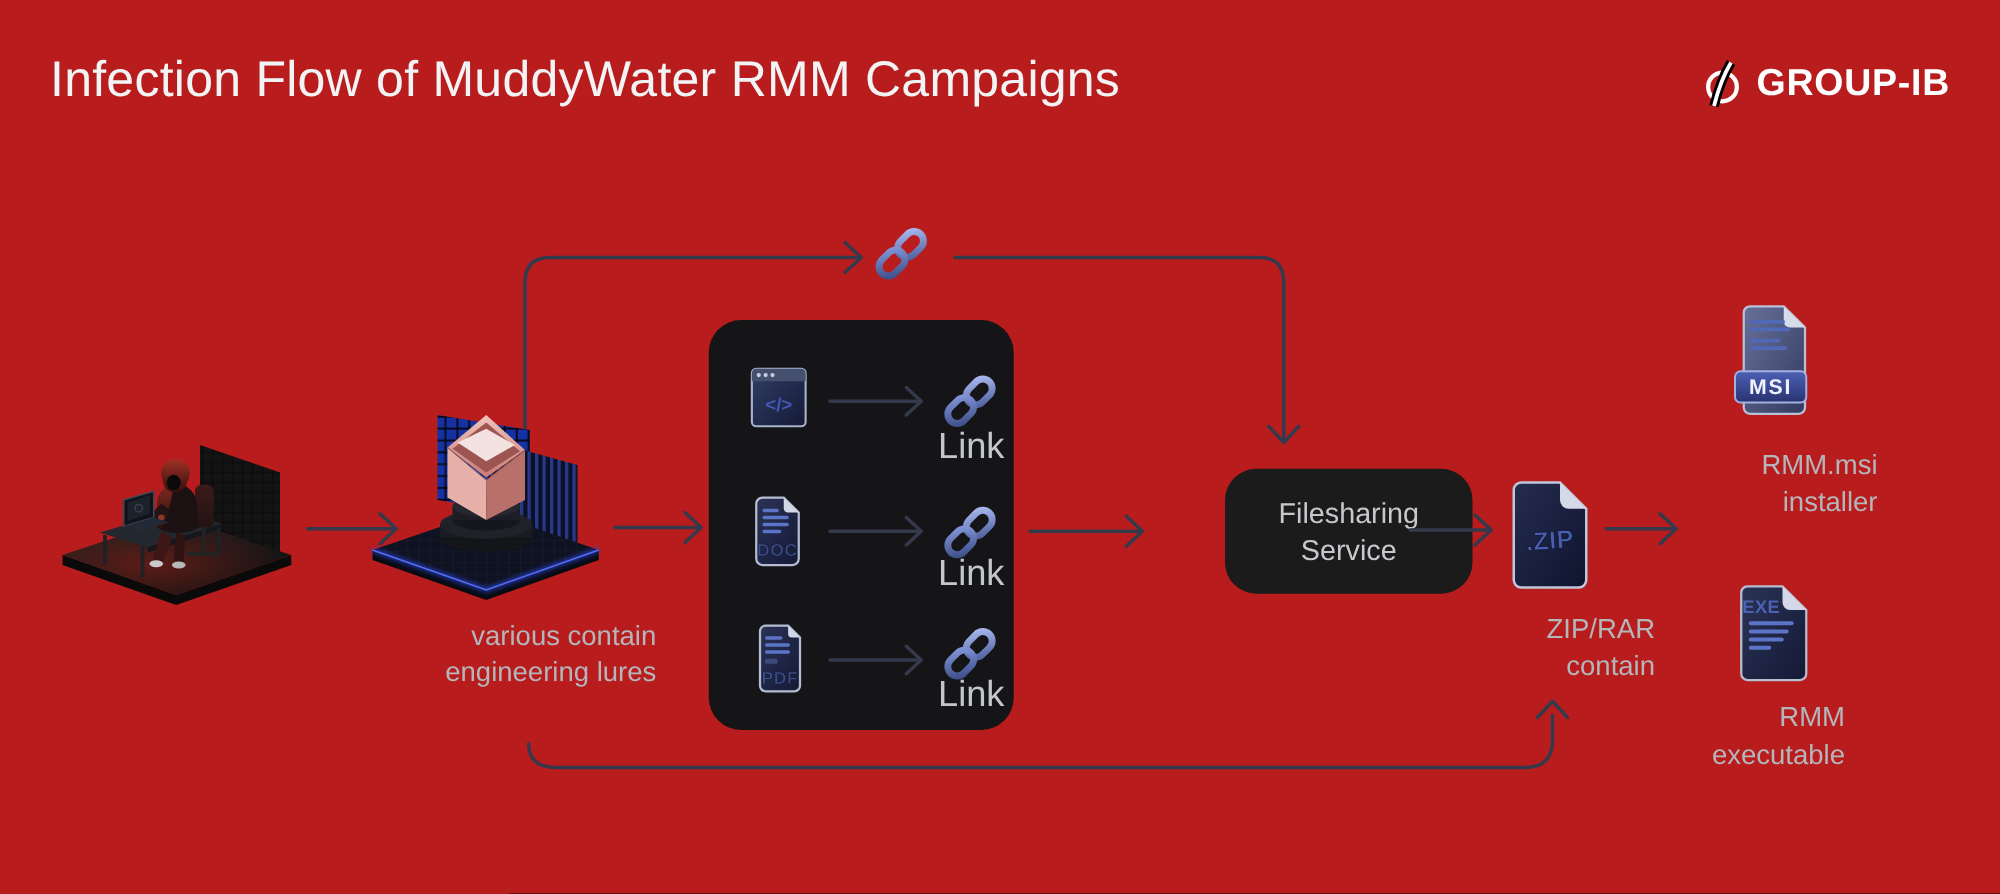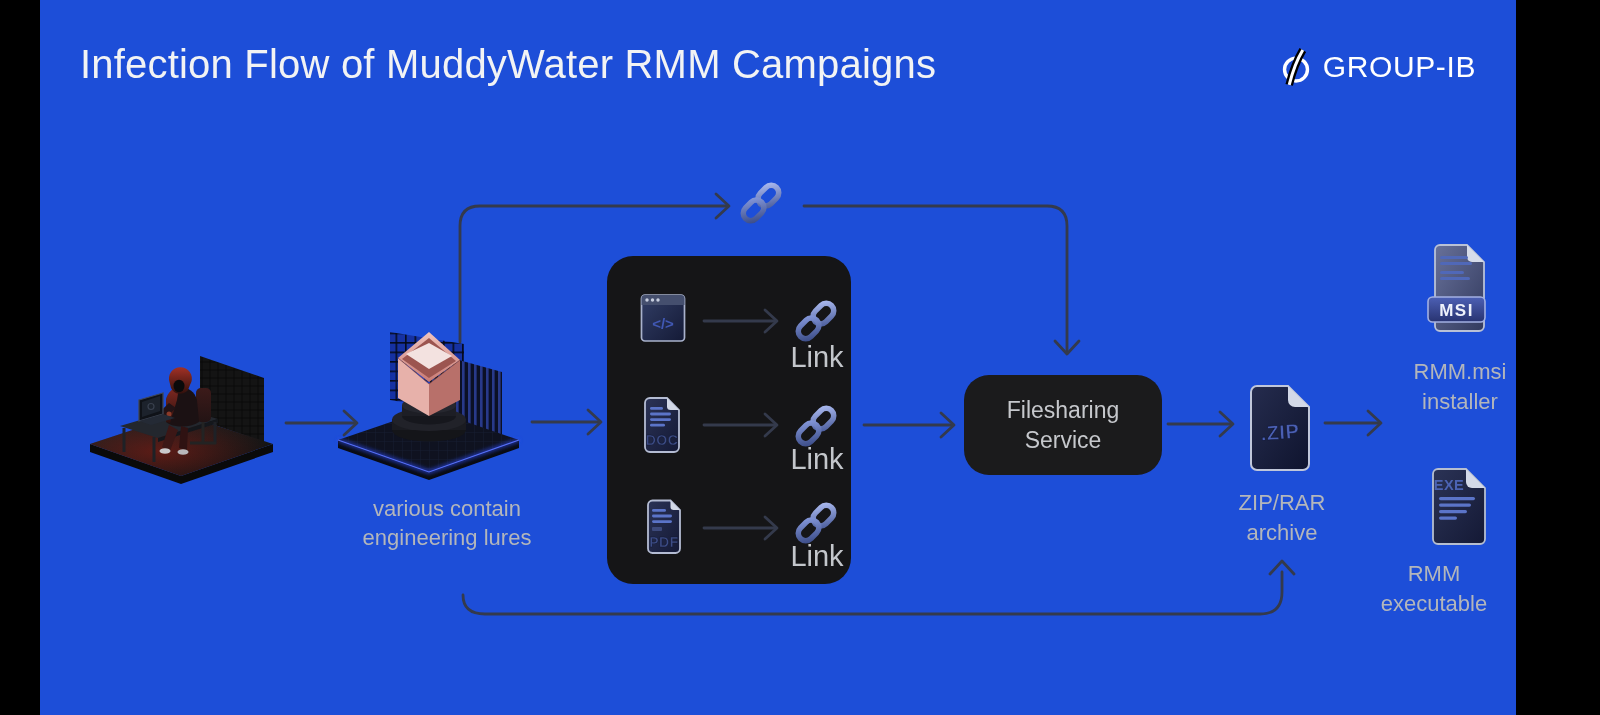--- a/index.html
+++ b/index.html
@@ -1,24 +1,24 @@
 <!DOCTYPE html>
 <html><head>
 <meta charset="utf-8">
 <style>
   html,body{margin:0;padding:0;background:#000;}
-  .stage{position:relative;width:1476px;height:715px;background:#1d4ed8;overflow:hidden;
-         font-family:"Liberation Sans",sans-serif;margin-left:40px;}
+  .stage{position:relative;width:1600px;height:715px;background:#b91c1c;overflow:hidden;
+         font-family:"Liberation Sans",sans-serif;}
   .abs{position:absolute;}
   .title{left:40px;top:42px;font-size:40px;font-weight:400;color:#f2f3f4;letter-spacing:.2px;z-index:3;}
   .brand{right:40px;top:46px;display:flex;align-items:center;gap:10px;z-index:3;}
-  .brand-text{font-size:30px;font-weight:400;color:#ffffff;letter-spacing:.6px;}
-  .caption{font-size:22px;line-height:29px;color:#b3b6bb;text-align:center;z-index:3;}
+  .brand-text{font-size:30px;font-weight:700;color:#ffffff;letter-spacing:.6px;}
+  .caption{font-size:22px;line-height:29px;color:#b3b6bb;text-align:right;z-index:3;}
   .panel{left:567px;top:256px;width:244px;height:328px;background:#151517;border-radius:26px;z-index:1;}
-  .fsbox{left:924px;top:375px;width:198px;height:100px;background:#1b1b1c;border-radius:25px;
+  .fsbox{left:980px;top:375px;width:198px;height:100px;background:#1b1b1c;border-radius:25px;
          display:flex;align-items:center;justify-content:center;z-index:1;}
   .fsbox .txt{font-size:23px;line-height:30px;color:#c6c8cc;text-align:center;}
   .linklabel{font-size:29px;line-height:25px;color:#c3c6cb;text-align:center;width:64px;z-index:3;}
   svg{display:block;}
   .icon{z-index:3;}
   #arrows{left:0;top:0;z-index:2;pointer-events:none;}
 </style>
 </head>
 <body>
 
@@ -292,21 +292,21 @@
     </div>
   </div>
 
   <svg class="abs icon" style="left:1206px;top:381px" width="68" height="94" viewBox="0 0 68 94">
     <path d="M5 11 a6 6 0 0 1 6 -6 h31 l21 21 v57 a6 6 0 0 1 -6 6 H11 a6 6 0 0 1 -6 -6 Z" fill="url(#zipBody)" stroke="#c0c7da" stroke-width="2"></path>
     <path d="M42 5 l21 21 h-14 a7 7 0 0 1 -7 -7 Z" fill="#d3d9e8"></path>
     <text x="34" y="58" text-anchor="middle" font-size="20" font-weight="800" fill="#4a5fb2" stroke="#0e1430" stroke-width="0.5" letter-spacing="0.5" transform="rotate(-4 34 52)" font-family="Liberation Sans, sans-serif">.ZIP</text>
   </svg>
   <div class="abs caption" style="left:1160px;top:488px;width:164px;line-height:30px">
     <div>ZIP/RAR</div>
-    <div>archive</div>
+    <div>contain</div>
   </div>
 
   <svg class="abs icon" style="left:1386px;top:241px" width="66" height="100" viewBox="0 0 66 100">
     <path d="M9 9 a5 5 0 0 1 5 -5 h27 l17 17 v64 a5 5 0 0 1 -5 5 H14 a5 5 0 0 1 -5 -5 Z" fill="url(#fileBody2)" stroke="#b9c1d6" stroke-width="1.8"></path>
     <path d="M41 4 l17 17 h-12 a5 5 0 0 1 -5 -5 Z" fill="#d6dcea"></path>
     <g fill="#5068b8">
       <rect x="14" y="15" width="28" height="3" rx="1.5"></rect>
         <rect x="14" y="21" width="32" height="3" rx="1.5"></rect>
       <rect x="14" y="30" width="24" height="3" rx="1.5"></rect>
         <rect x="14" y="36" width="30" height="3" rx="1.5"></rect>

